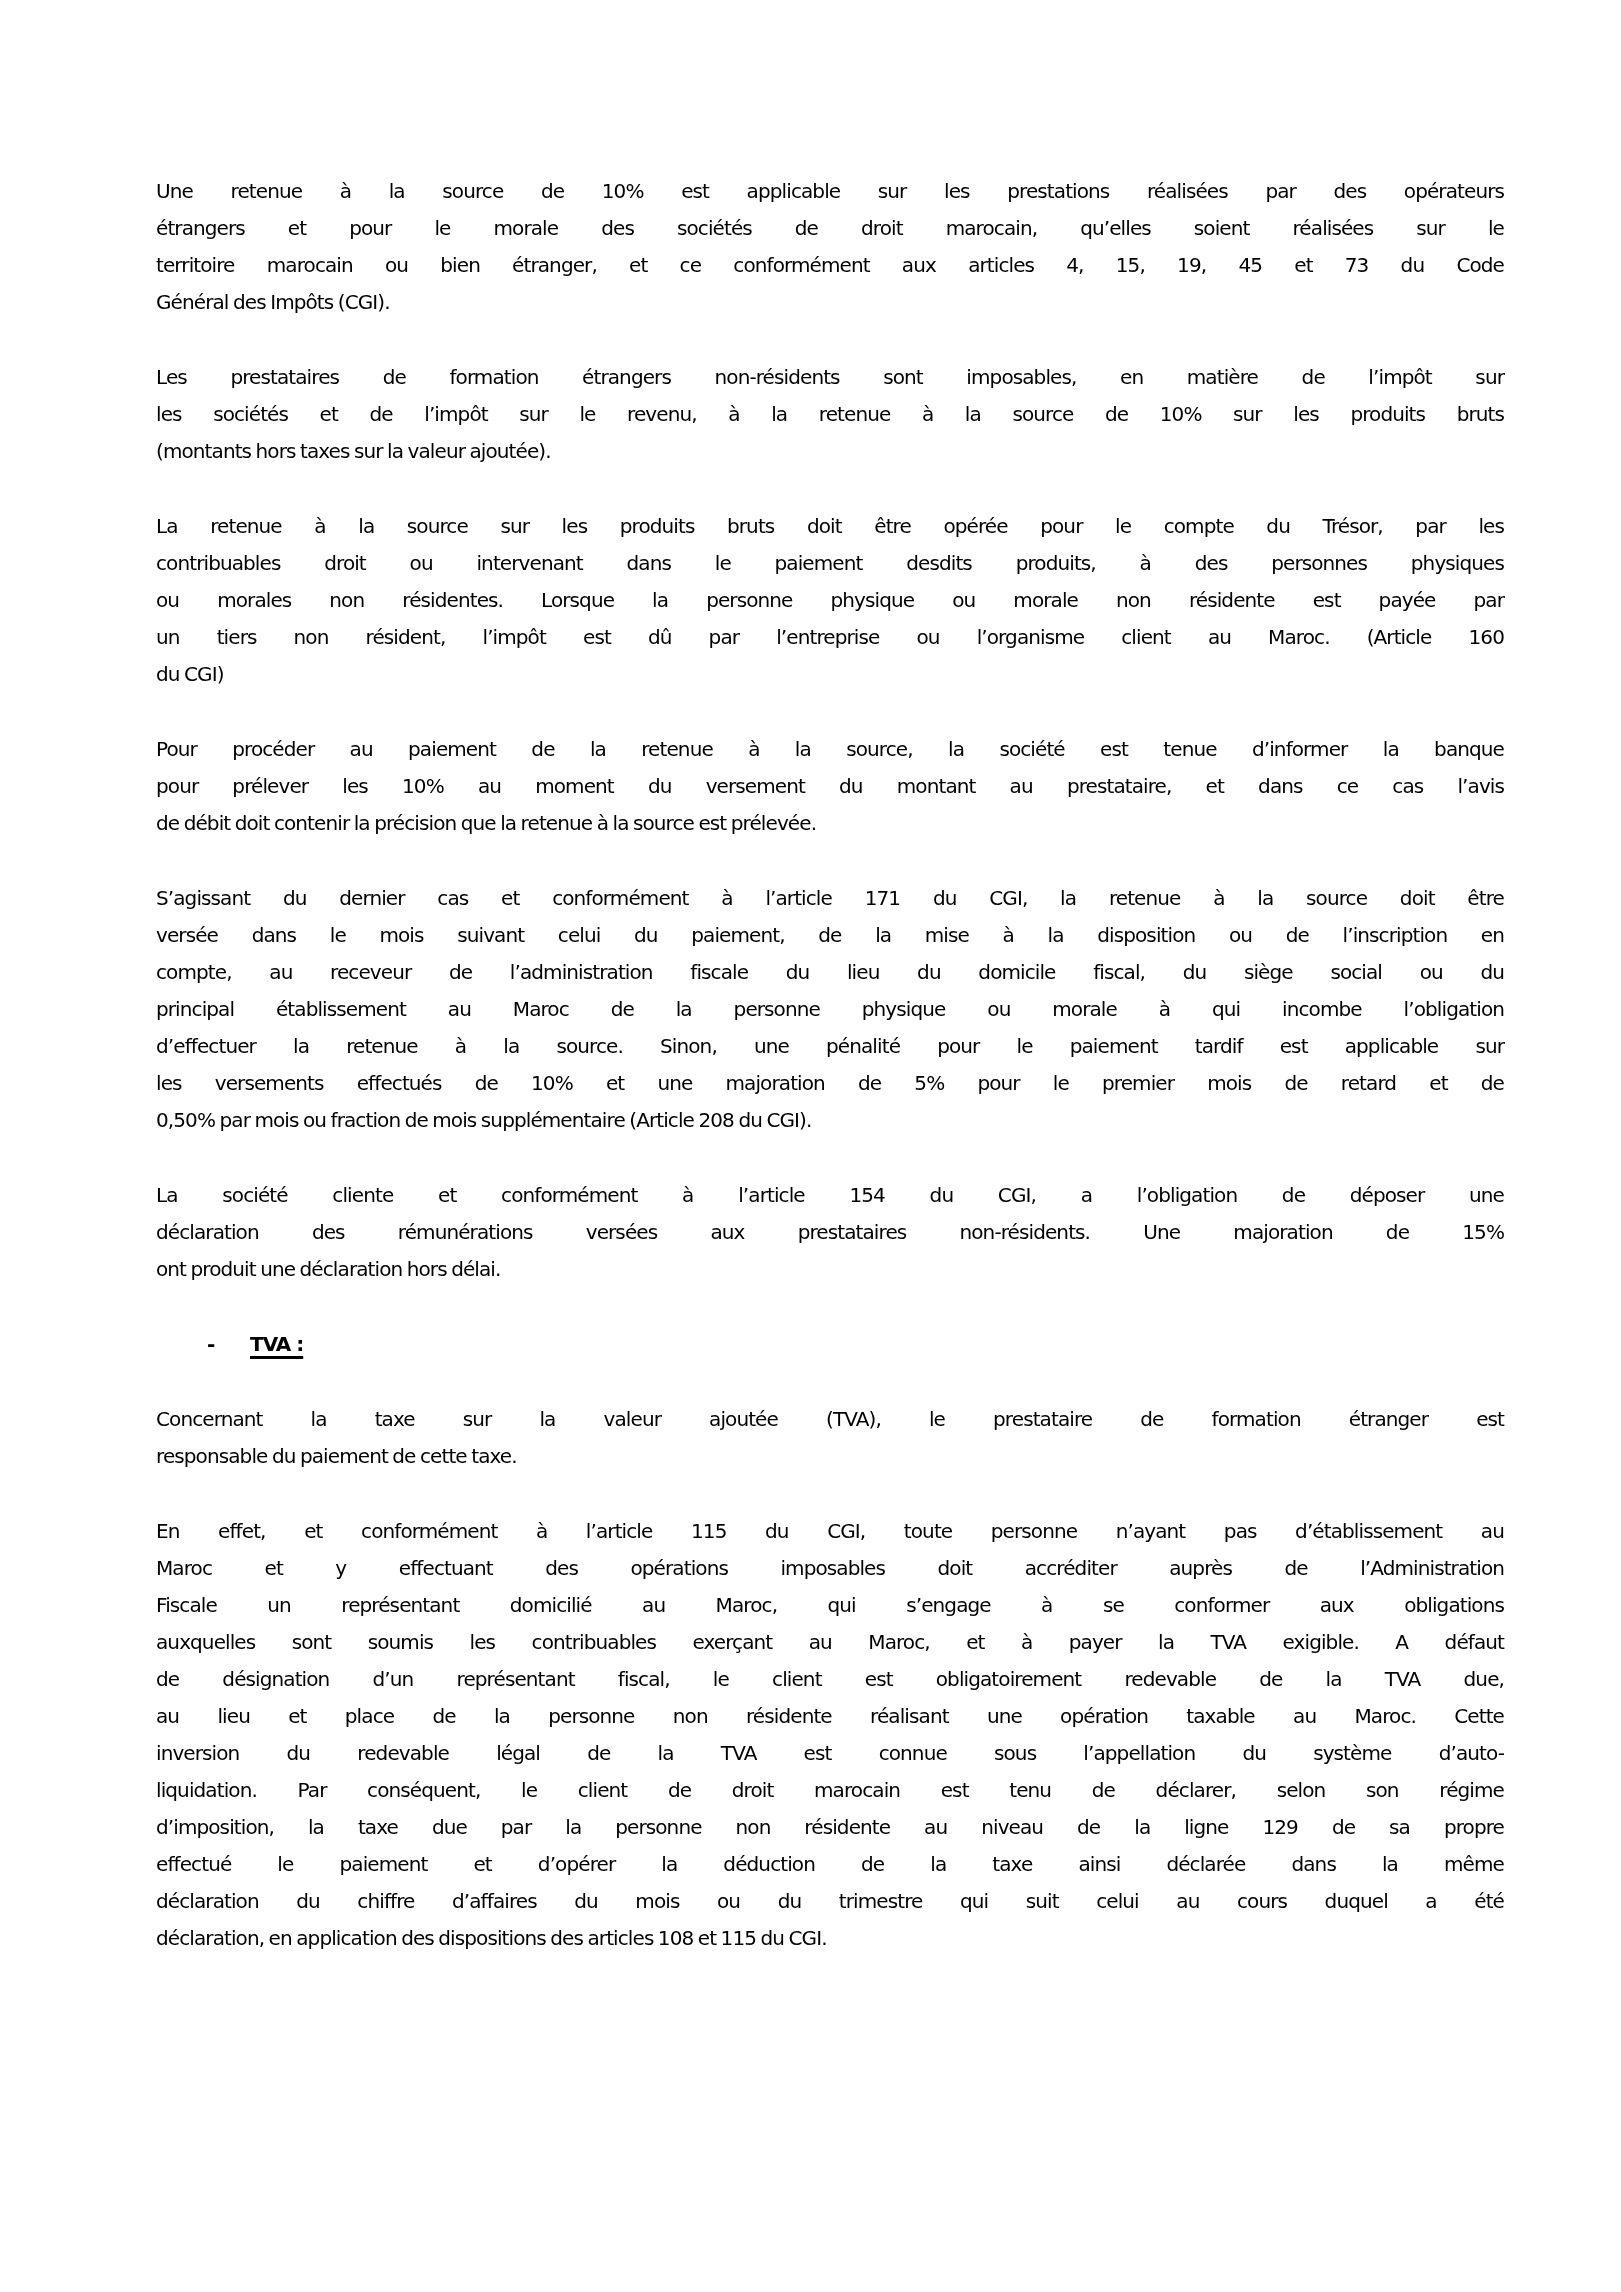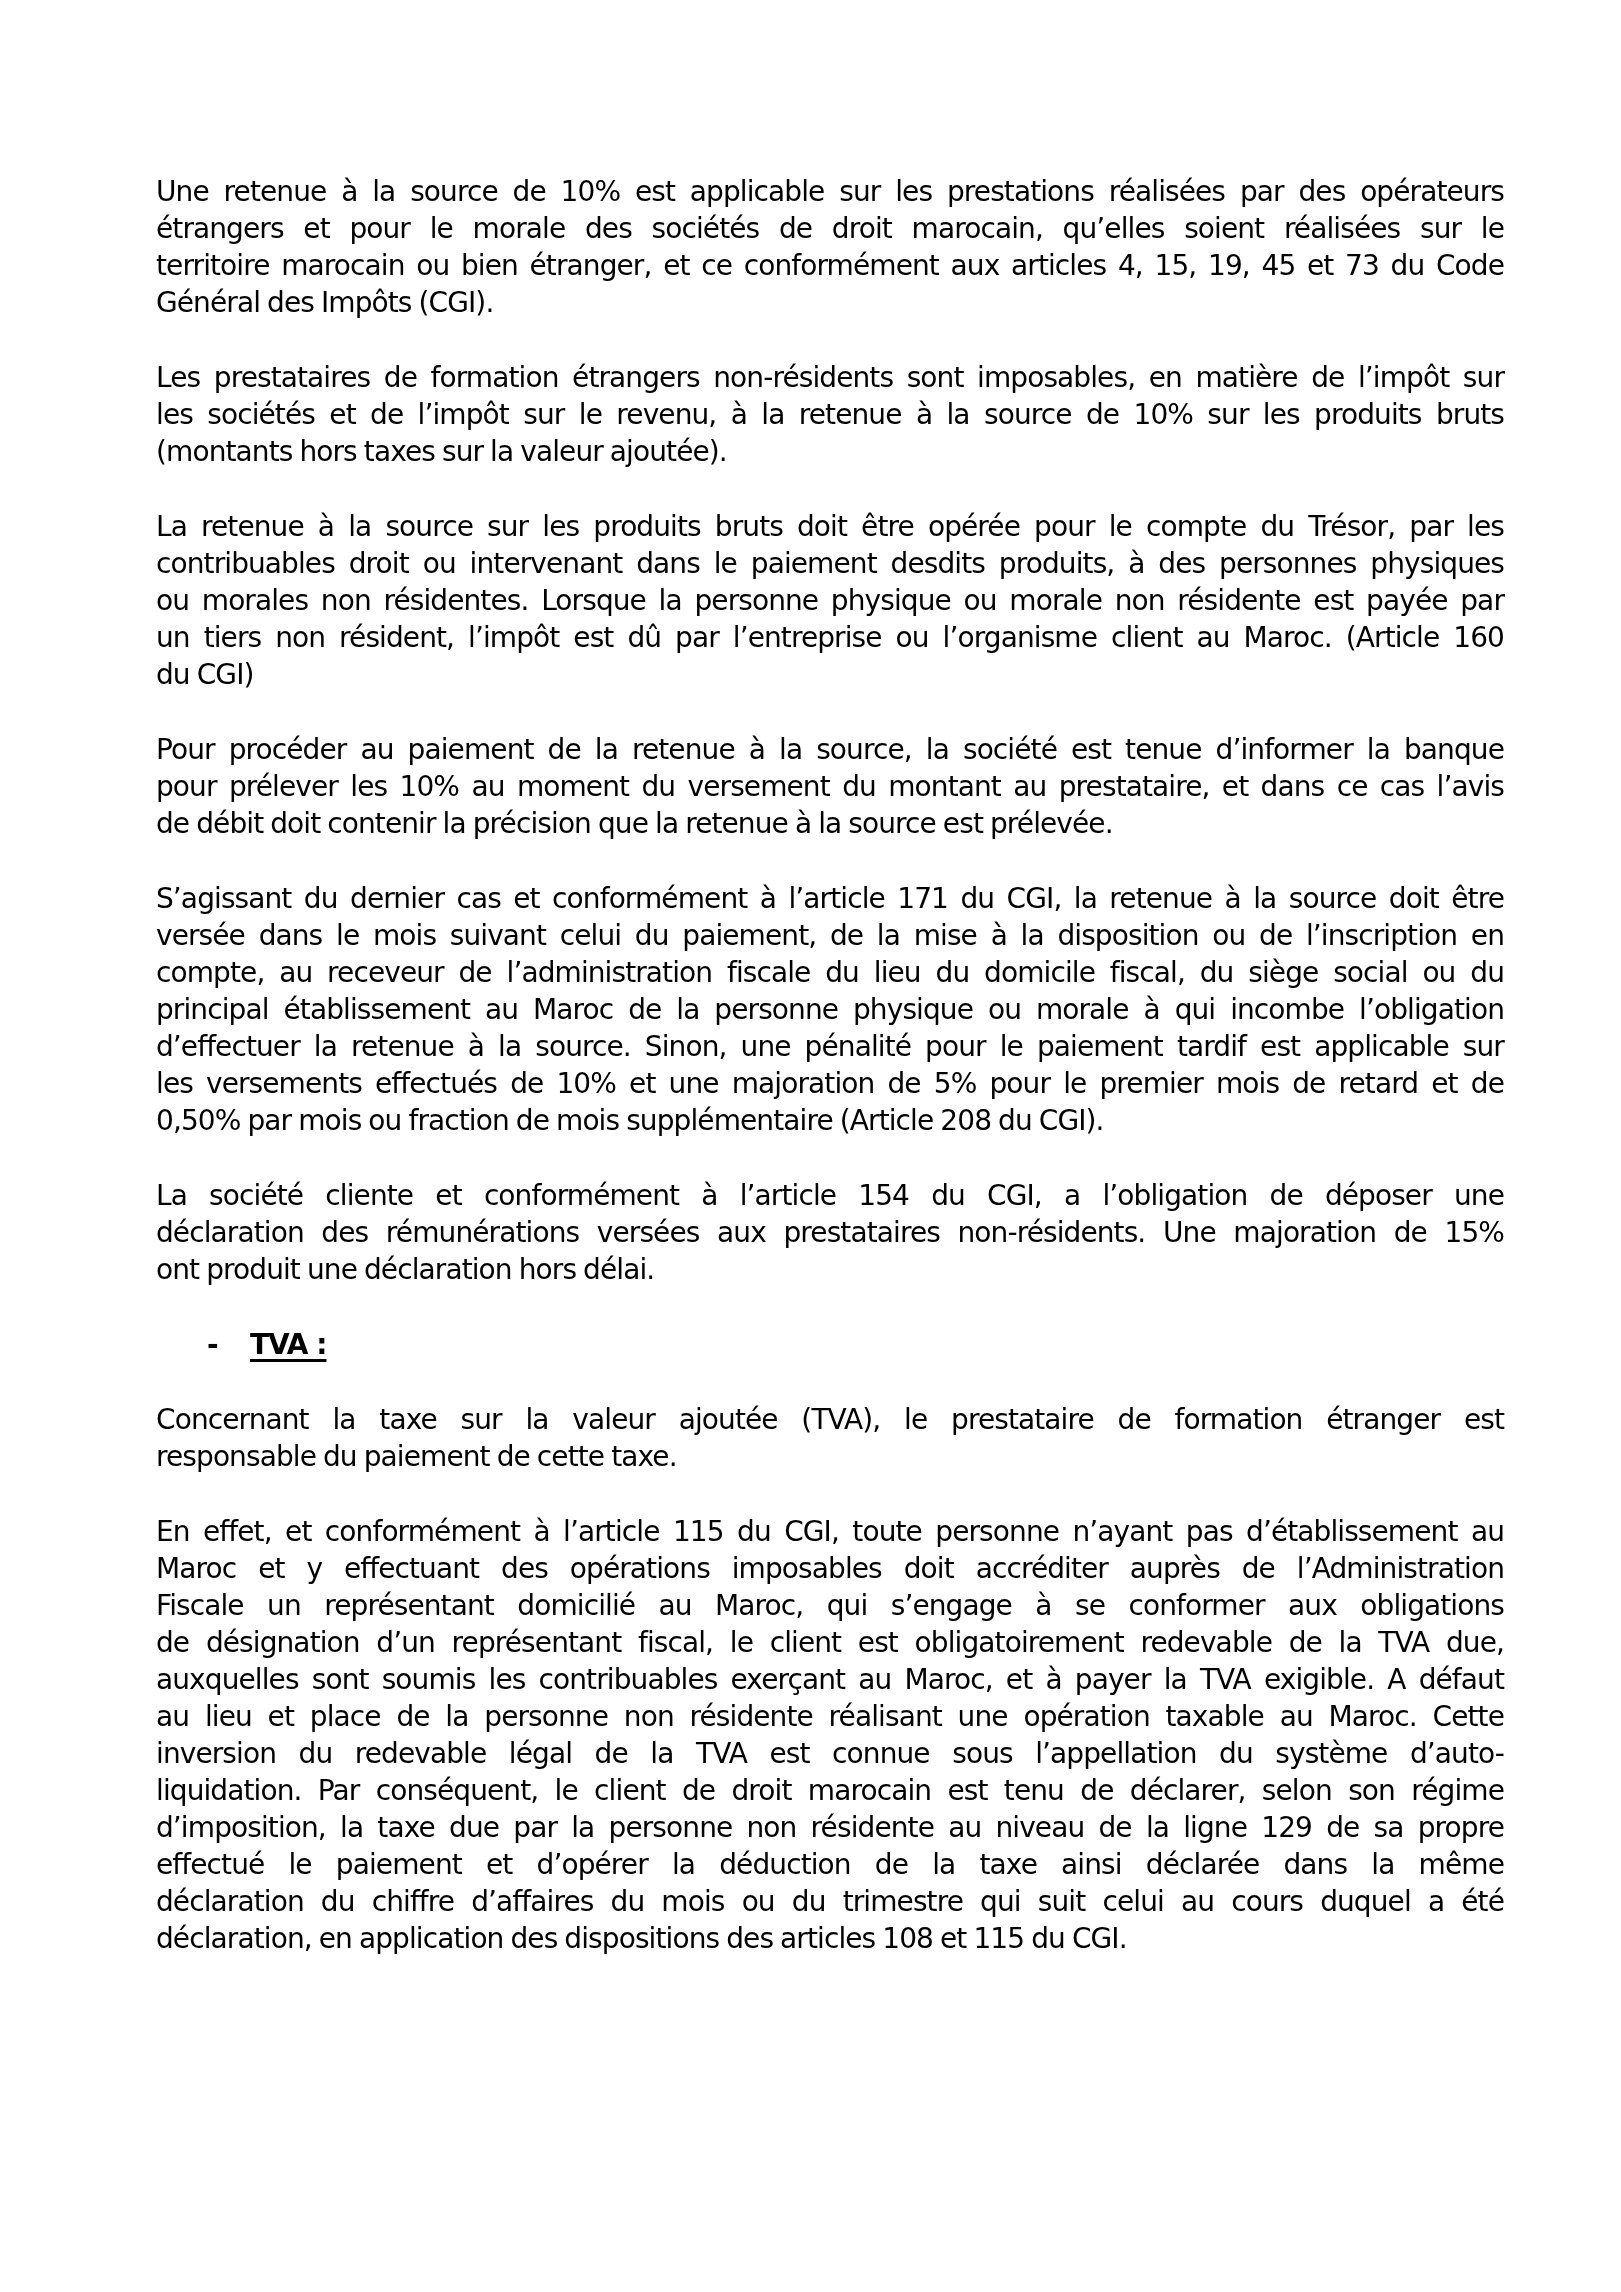--- a/index.html
+++ b/index.html
@@ -1,20 +1,20 @@
 <!DOCTYPE html>
 <html><head>
 <meta charset="utf-8">
 <style>
   html, body { margin: 0; padding: 0; background: #ffffff; }
   body { width: 1621px; height: 2293px; position: relative; overflow: hidden; }
   .page {
     position: absolute; left: 156px; top: 173px; width: 1348px;
     font-family: "DejaVu Sans", sans-serif;
-    font-size: 28px; color: #000000;
+    font-size: 20px; color: #000000;
   }
   .para { margin: 0 0 38px 0; }
   .line {
     display: block; height: 37px; line-height: 37px;
     text-align: justify; text-align-last: justify; white-space: nowrap;
     letter-spacing: -0.9px; word-spacing: -1px;
   }
   .line.last { text-align-last: left; }
   .line .jt { display: inline-block; width: 100%; text-align: justify; text-align-last: justify; white-space: normal; }
   .line.last .jt { text-align-last: left; }
@@ -80,22 +80,22 @@
 
   <p class="para">
     <span class="line"><span class="jt">Concernant la taxe sur la valeur ajoutée (TVA), le prestataire de formation étranger est</span></span>
     <span class="line last"><span class="jt">responsable du paiement de cette taxe.</span></span>
   </p>
 
   <p class="para">
     <span class="line"><span class="jt">En effet, et conformément à l’article 115 du CGI, toute personne n’ayant pas d’établissement au</span></span>
     <span class="line"><span class="jt">Maroc et y effectuant des opérations imposables doit accréditer auprès de l’Administration</span></span>
     <span class="line"><span class="jt">Fiscale un représentant domicilié au Maroc, qui s’engage à se conformer aux obligations</span></span>
+    <span class="line"><span class="jt">auxquelles sont soumis les contribuables exerçant au Maroc, et à payer la TVA exigible. A défaut</span></span>
     <span class="line"><span class="jt">de désignation d’un représentant fiscal, le client est obligatoirement redevable de la TVA due,</span></span>
-    <span class="line"><span class="jt">auxquelles sont soumis les contribuables exerçant au Maroc, et à payer la TVA exigible. A défaut</span></span>
     <span class="line"><span class="jt">au lieu et place de la personne non résidente réalisant une opération taxable au Maroc. Cette</span></span>
     <span class="line"><span class="jt">inversion du redevable légal de la TVA est connue sous l’appellation du système d’auto-</span></span>
     <span class="line"><span class="jt">liquidation. Par conséquent, le client de droit marocain est tenu de déclarer, selon son régime</span></span>
     <span class="line"><span class="jt">d’imposition, la taxe due par la personne non résidente au niveau de la ligne 129 de sa propre</span></span>
     <span class="line"><span class="jt">effectué le paiement et d’opérer la déduction de la taxe ainsi déclarée dans la même</span></span>
     <span class="line"><span class="jt">déclaration du chiffre d’affaires du mois ou du trimestre qui suit celui au cours duquel a été</span></span>
     <span class="line last"><span class="jt">déclaration, en application des dispositions des articles 108 et 115 du CGI.</span></span>
   </p>
 
 </div>

